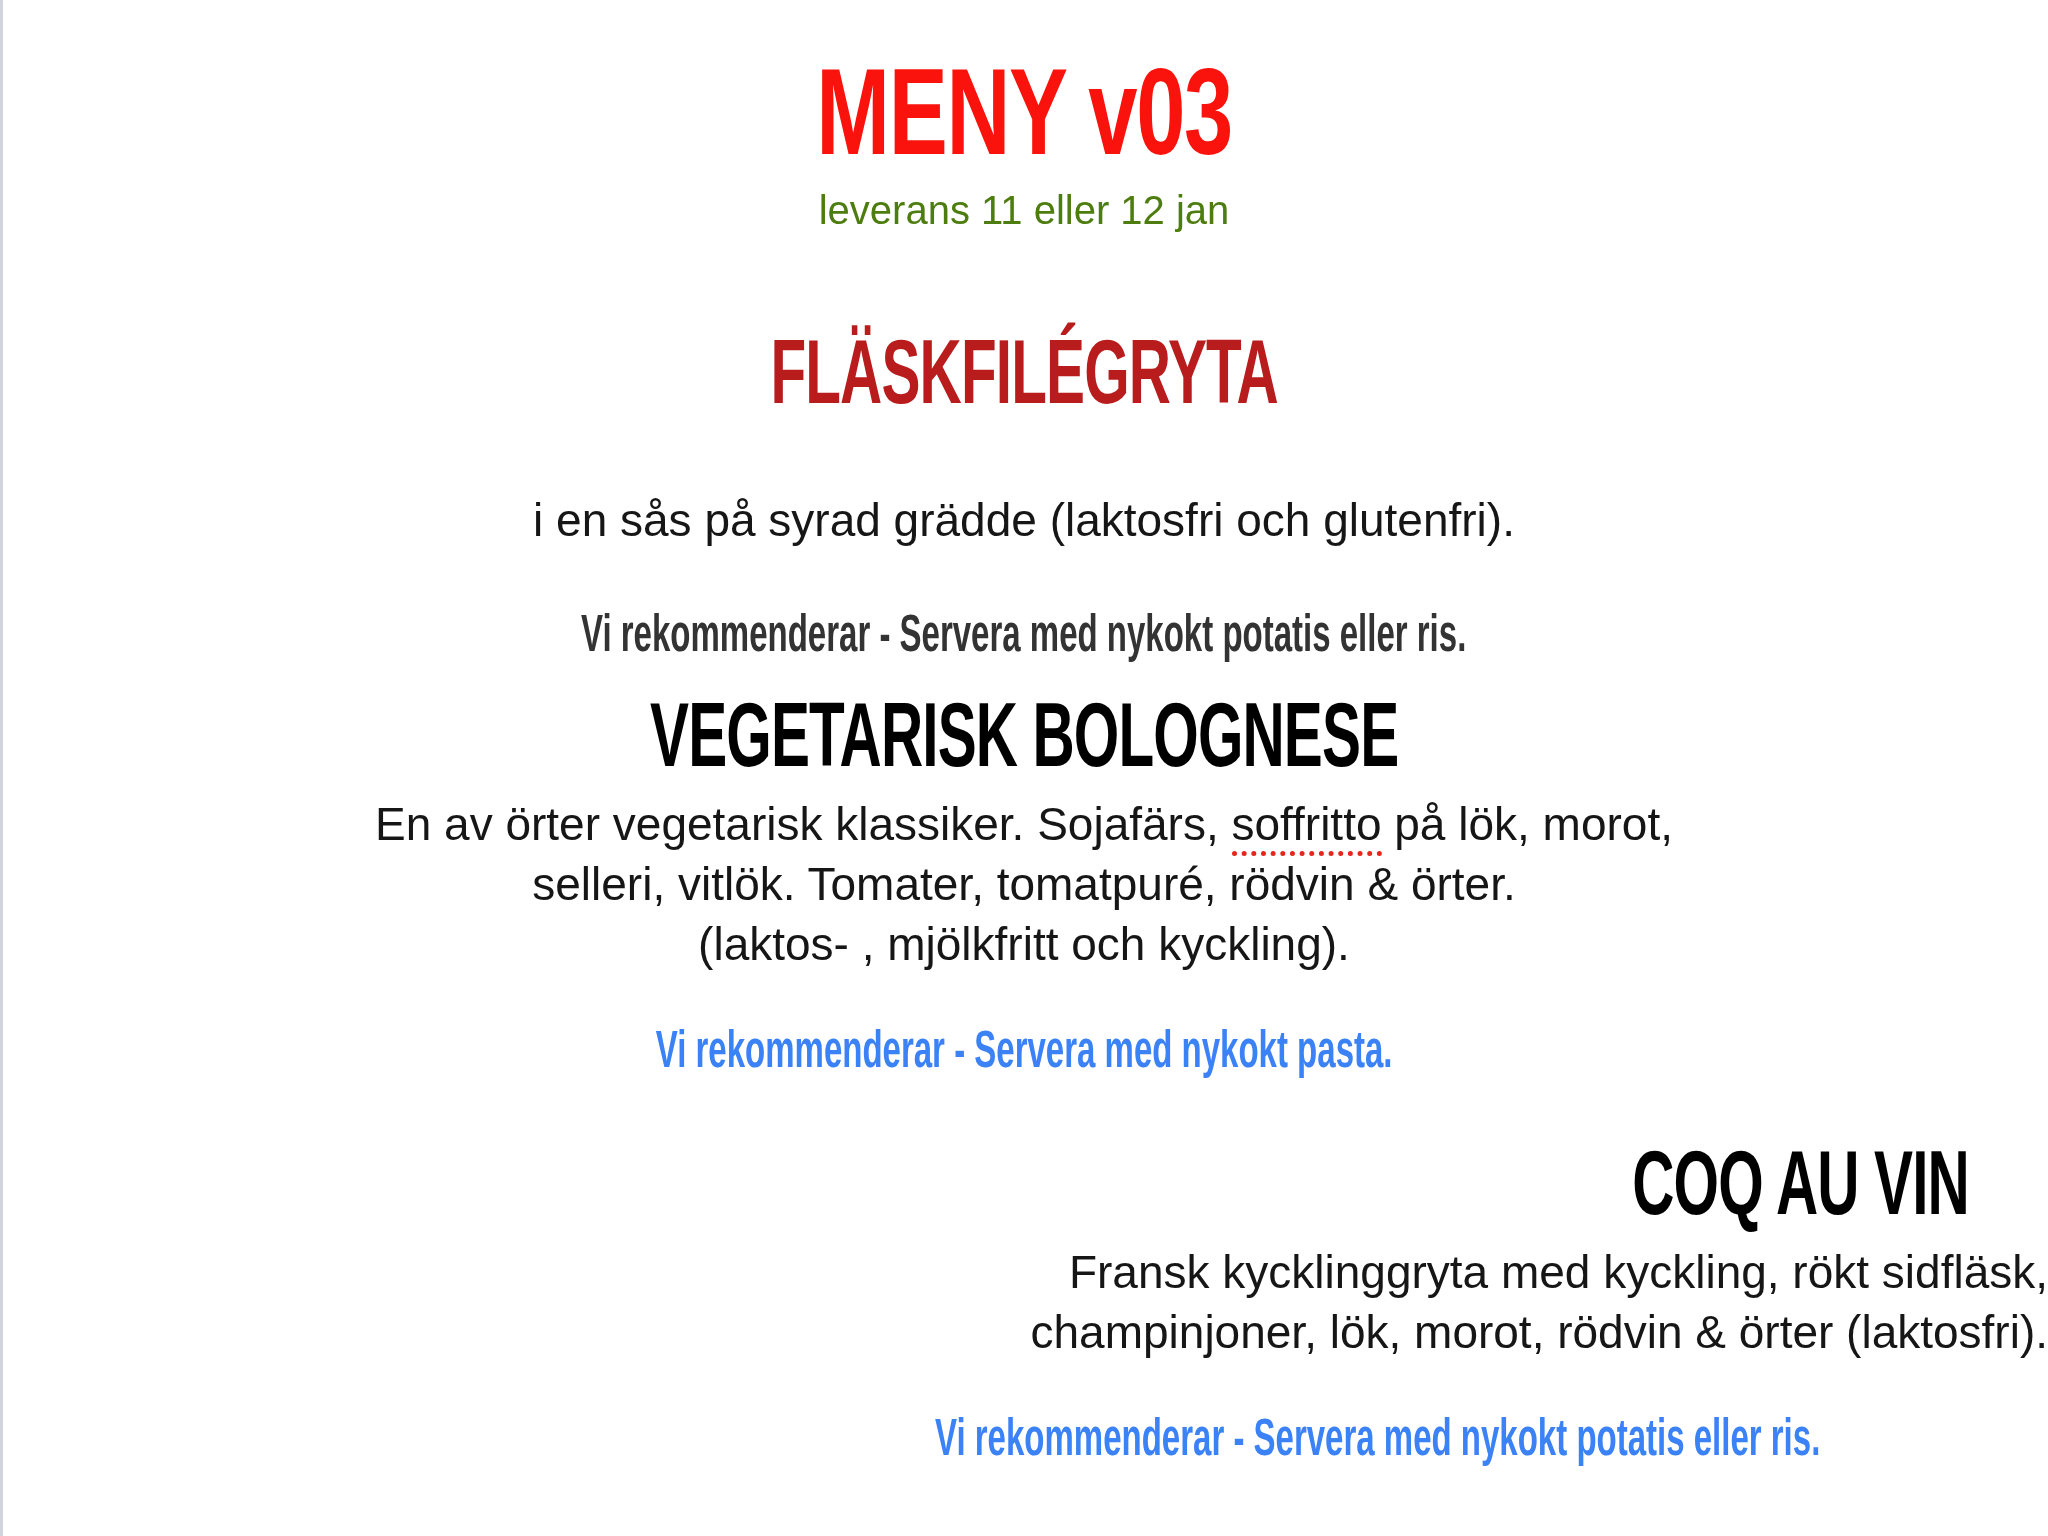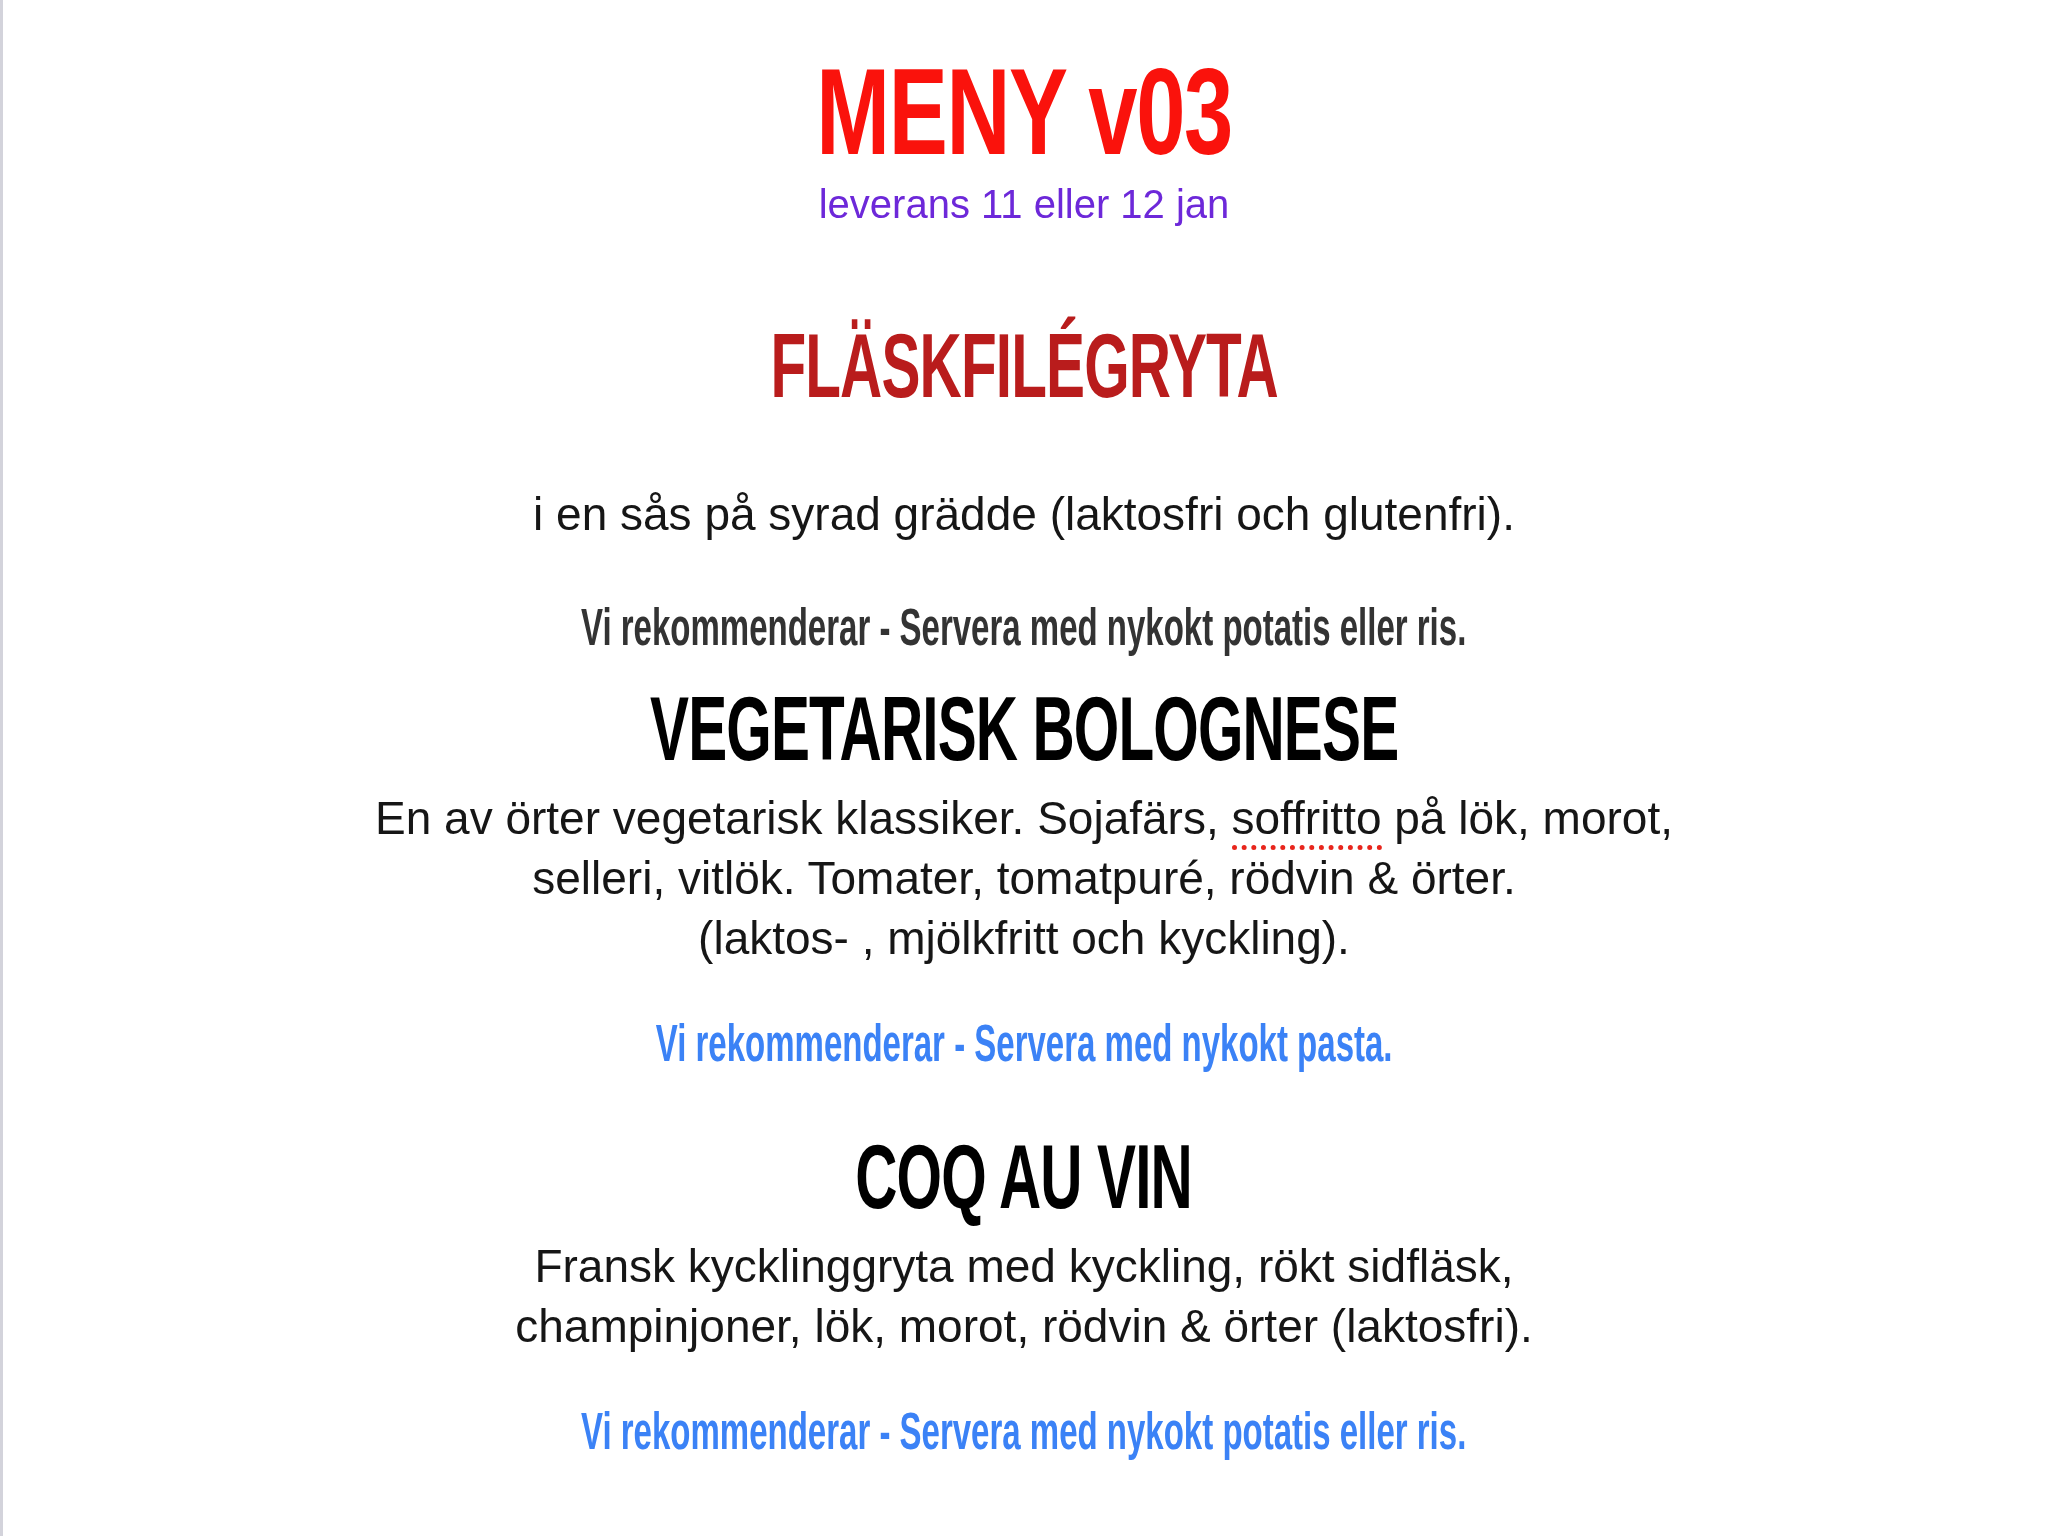--- a/index.html
+++ b/index.html
@@ -32,23 +32,23 @@
     transform-origin: 50% 50%;
     white-space: nowrap;
   }
   .title {
     font-size: 118px;
     line-height: 1.0;
     color: #fa120c;
   }
   .title .cond { transform: scale(0.75, 1.04); }
   .subtitle {
-    margin-top: 12px;
+    margin-top: 18px;
     font-size: 40px;
-    color: #6d28d9;
+    color: #4d7c0f;
   }
   .dish { margin-top: 0; }
   .dish-title {
     font-size: 86px;
     line-height: 1.0;
     color: #000000;
   }
   .dish-title .cond { transform: scale(0.68, 1.05); }
   .dish-title.charcoal { color: #b91c1c; }
   .desc {
@@ -62,21 +62,21 @@
     line-height: 1.0;
     color: #3b82f6;
   }
   .rec .cond { transform: scale(0.66, 1.05); letter-spacing: 0; }
   .rec.charcoal { color: #333333; }
 
   #dish-1 { margin-top: 95px; }
   #dish-1 .rec { margin-top: 58px; }
   #dish-2 { margin-top: 34px; }
   #dish-2 .rec { margin-top: 50px; }
-  #dish-3 { margin-top: 66px; }
+  #dish-3 { margin-top: 66px; text-align: right; }
   #dish-3 .rec { margin-top: 50px; }
 
   .misspelled {
     border-bottom: 5px dotted #e8251c;
     padding-bottom: 1px;
   }
 </style>
 </head>
 <body>
 

